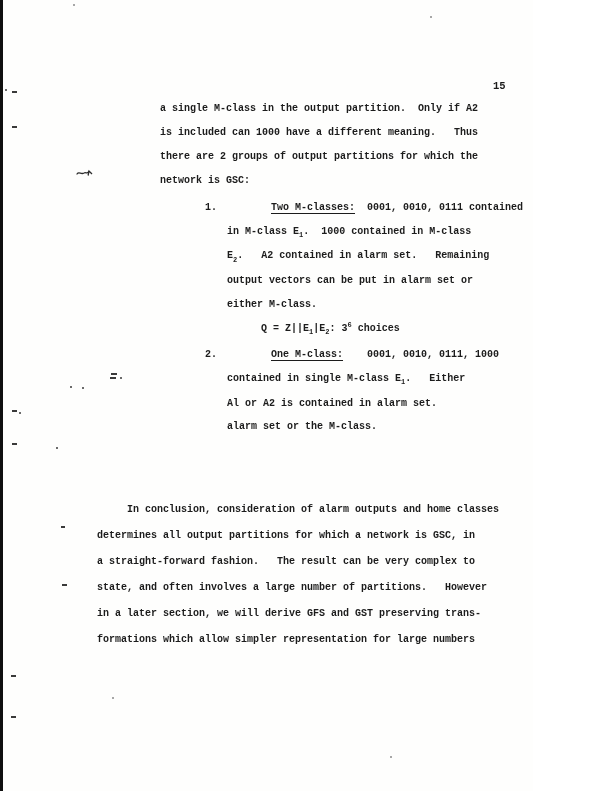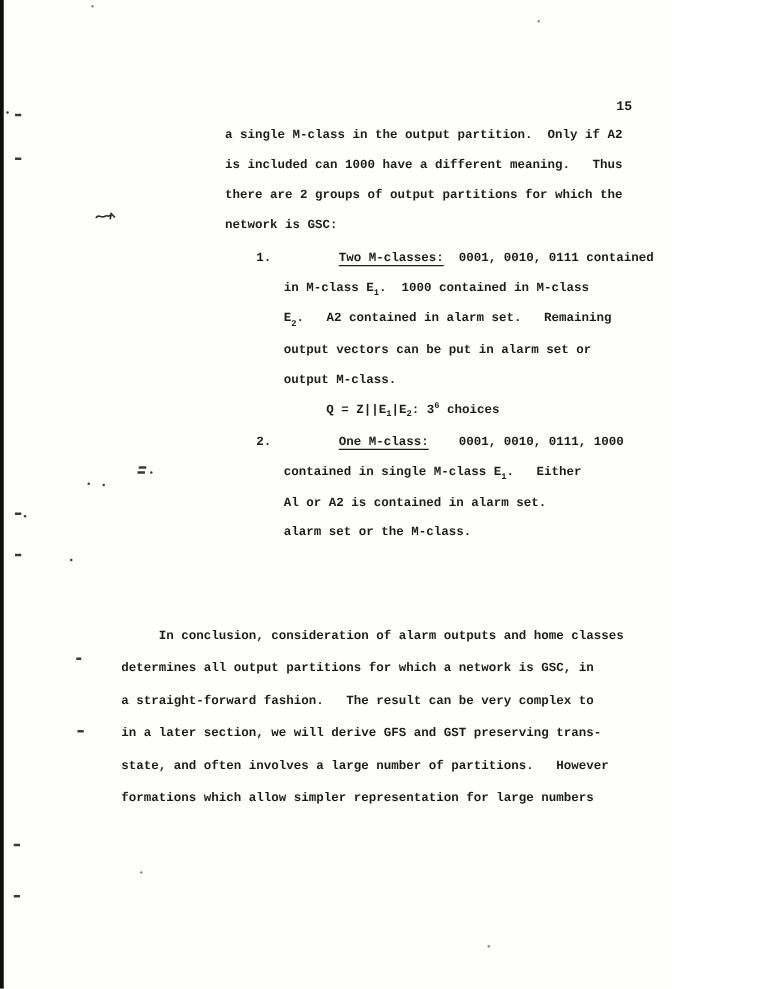--- a/index.html
+++ b/index.html
@@ -23,21 +23,21 @@
   }
   .tline {
     white-space: pre;
     font-size: 10px;
   }
   #page-number {
     position: absolute; left: 493px; top: 79px;
     font-size: 10.5px; line-height: 14px; white-space: pre;
   }
   #intro {
-    position: absolute; left: 180px; top: 97px;
+    position: absolute; left: 160px; top: 97px;
     line-height: 24px;
   }
   .item { position: absolute; }
   #item1 { left: 205px; top: 196px; line-height: 23.7px; }
   #item2 { left: 205px; top: 343px; line-height: 23.8px; }
   .item-number {
     position: absolute; left: 0; top: 0;
     font-size: 10px; white-space: pre;
   }
   .item-lines { margin-left: 22px; }
@@ -78,41 +78,41 @@
       <div class="tline">network is GSC:</div>
     </div>
 
   <div id="item1" class="item">
     <div class="item-number tline">1.</div>
     <div class="item-lines">
         <div class="tline"><span class="u">Two M-classes:</span>  0001, 0010, 0111 contained</div>
         <div class="tline">in M-class E<span class="sub">1</span>.  1000 contained in M-class</div>
         <div class="tline">E<span class="sub">2</span>.   A2 contained in alarm set.   Remaining</div>
         <div class="tline">output vectors can be put in alarm set or</div>
-        <div class="tline">output M-class.</div>
+        <div class="tline">either M-class.</div>
       </div>
     <div class="formula tline">Q = Z||E<span class="sub">1</span>|E<span class="sub">2</span>: 3<span class="sup">6</span> choices</div>
   </div>
 
   <div id="item2" class="item">
     <div class="item-number tline">2.</div>
     <div class="item-lines">
         <div class="tline"><span class="u">One M-class:</span>    0001, 0010, 0111, 1000</div>
         <div class="tline">contained in single M-class E<span class="sub">1</span>.   Either</div>
         <div class="tline">Al or A2 is contained in alarm set.</div>
         <div class="tline">alarm set or the M-class.</div>
       </div>
   </div>
 
   <div id="conclusion">
       <div class="tline">     In conclusion, consideration of alarm outputs and home classes</div>
       <div class="tline">determines all output partitions for which a network is GSC, in</div>
       <div class="tline">a straight-forward fashion.   The result can be very complex to</div>
+      <div class="tline">state, and often involves a large number of partitions.   However</div>
       <div class="tline">in a later section, we will derive GFS and GST preserving trans-</div>
-      <div class="tline">state, and often involves a large number of partitions.   However</div>
       <div class="tline">formations which allow simpler representation for large numbers</div>
     </div>
 
   <div class="mark dot faint" style="left:73px; top:4px; width:2px; height:2px;"></div>
   <div class="mark dot faint" style="left:430px; top:16px; width:2px; height:2px;"></div>
   <div class="mark dot" style="left:5px; top:89px; width:2px; height:2px;"></div>
   <div class="mark" style="left:12px; top:91px; width:5px; height:2px;"></div>
   <div class="mark" style="left:12px; top:126px; width:5px; height:2px;"></div>
   <svg class="squiggle" style="left:76px; top:167px;" width="18" height="11" viewBox="0 0 18 11">
     <path d="M1,7 C3,4 5,8 8,6 C10,4.5 11,8 13,4 L16,7 L13,4 L12.2,8" stroke="#2c2c2c" stroke-width="1.3" fill="none" stroke-linecap="round"></path>

